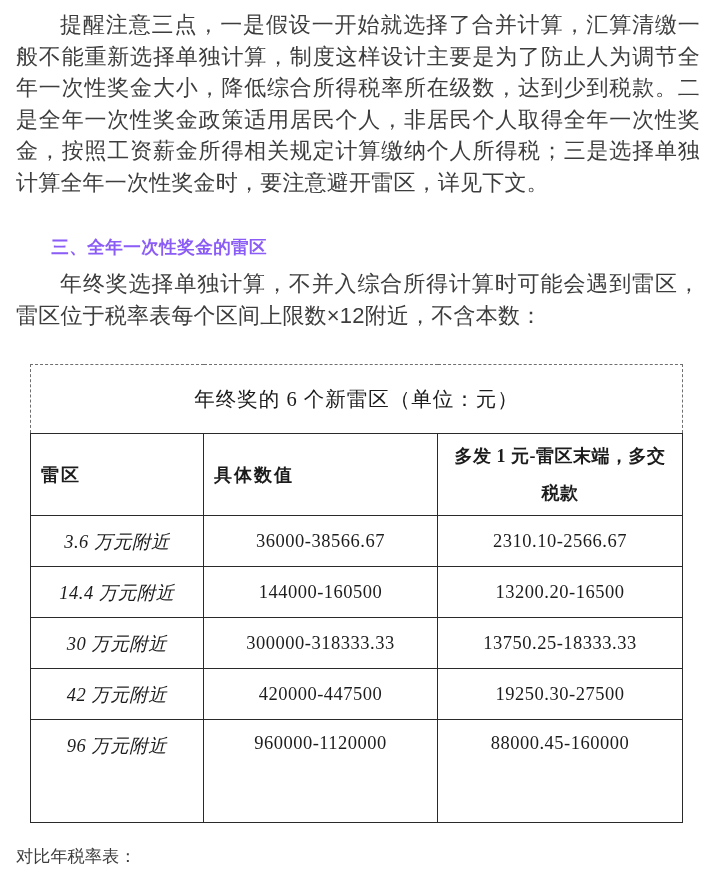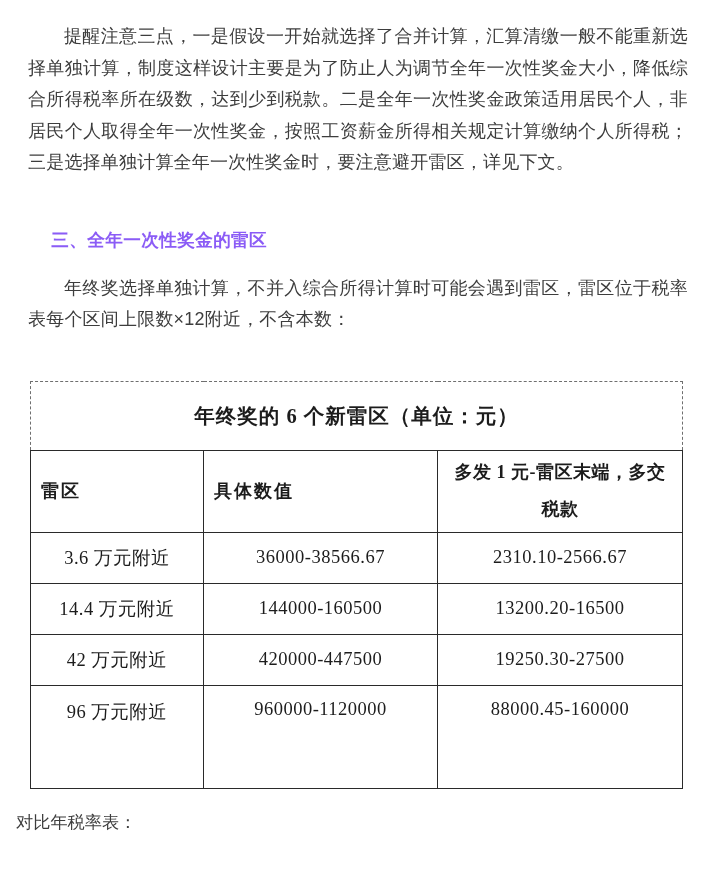--- a/index.html
+++ b/index.html
@@ -18,27 +18,27 @@
   .page {
     position: relative;
     width: 716px;
     height: 875px;
     box-sizing: border-box;
     padding: 0 16px;
   }
 
   
   .para {
-    font-size: 18px;
+    font-size: 22px;
     line-height: 31.5px;
     letter-spacing: 0.2px;
     text-align: justify;
     text-justify: inter-character;
     color: #3d3d3d;
-    margin: 12px;
+    margin: 0;
   }
   .para.indent {
     text-indent: 2em;
   }
 
   #intro-paragraph {
     padding-top: 9px;
   }
 
   
@@ -75,21 +75,21 @@
   table.data-table col.c2 { width: 234px; }
   table.data-table col.c3 { width: 245px; }
 
   
   tr.title-row > td {
     border: 1px dashed #6f6f6f;
     text-align: center;
     vertical-align: middle;
     height: 66px;
     font-size: 20.5px;
-    font-weight: bold;
+    font-weight: normal;
     letter-spacing: 1px;
   }
 
   
   tr.header-row > th {
     border: 1px solid #2a2a2a;
     border-top: 1px solid #2a2a2a;
     height: 82px;
     font-size: 18px;
     font-weight: bold;
@@ -116,21 +116,21 @@
     vertical-align: middle;
     letter-spacing: 0.5px;
     white-space: nowrap;
   }
   tr.data-row:last-child > td {
     height: 88px;
     vertical-align: top;
     padding-top: 13px;
   }
 
-  .cell-zone { letter-spacing: 1.2px; }
+  .cell-zone { letter-spacing: 1.2px; font-style: italic; }
 
   
   #closing-paragraph {
     padding-top: 20px;
     font-size: 17.2px;
     line-height: 26px;
     color: #3d3d3d;
     margin: 0;
   }
 </style>
@@ -166,20 +166,25 @@
           <td class="cell-zone">3.6 万元附近</td>
           <td>36000-38566.67</td>
           <td>2310.10-2566.67</td>
         </tr>
         <tr class="data-row">
           <td class="cell-zone">14.4 万元附近</td>
           <td>144000-160500</td>
           <td>13200.20-16500</td>
         </tr>
         <tr class="data-row">
+          <td class="cell-zone">30 万元附近</td>
+          <td>300000-318333.33</td>
+          <td>13750.25-18333.33</td>
+        </tr>
+        <tr class="data-row">
           <td class="cell-zone">42 万元附近</td>
           <td>420000-447500</td>
           <td>19250.30-27500</td>
         </tr>
         <tr class="data-row">
           <td class="cell-zone">96 万元附近</td>
           <td>960000-1120000</td>
           <td>88000.45-160000</td>
         </tr>
       </tbody>

